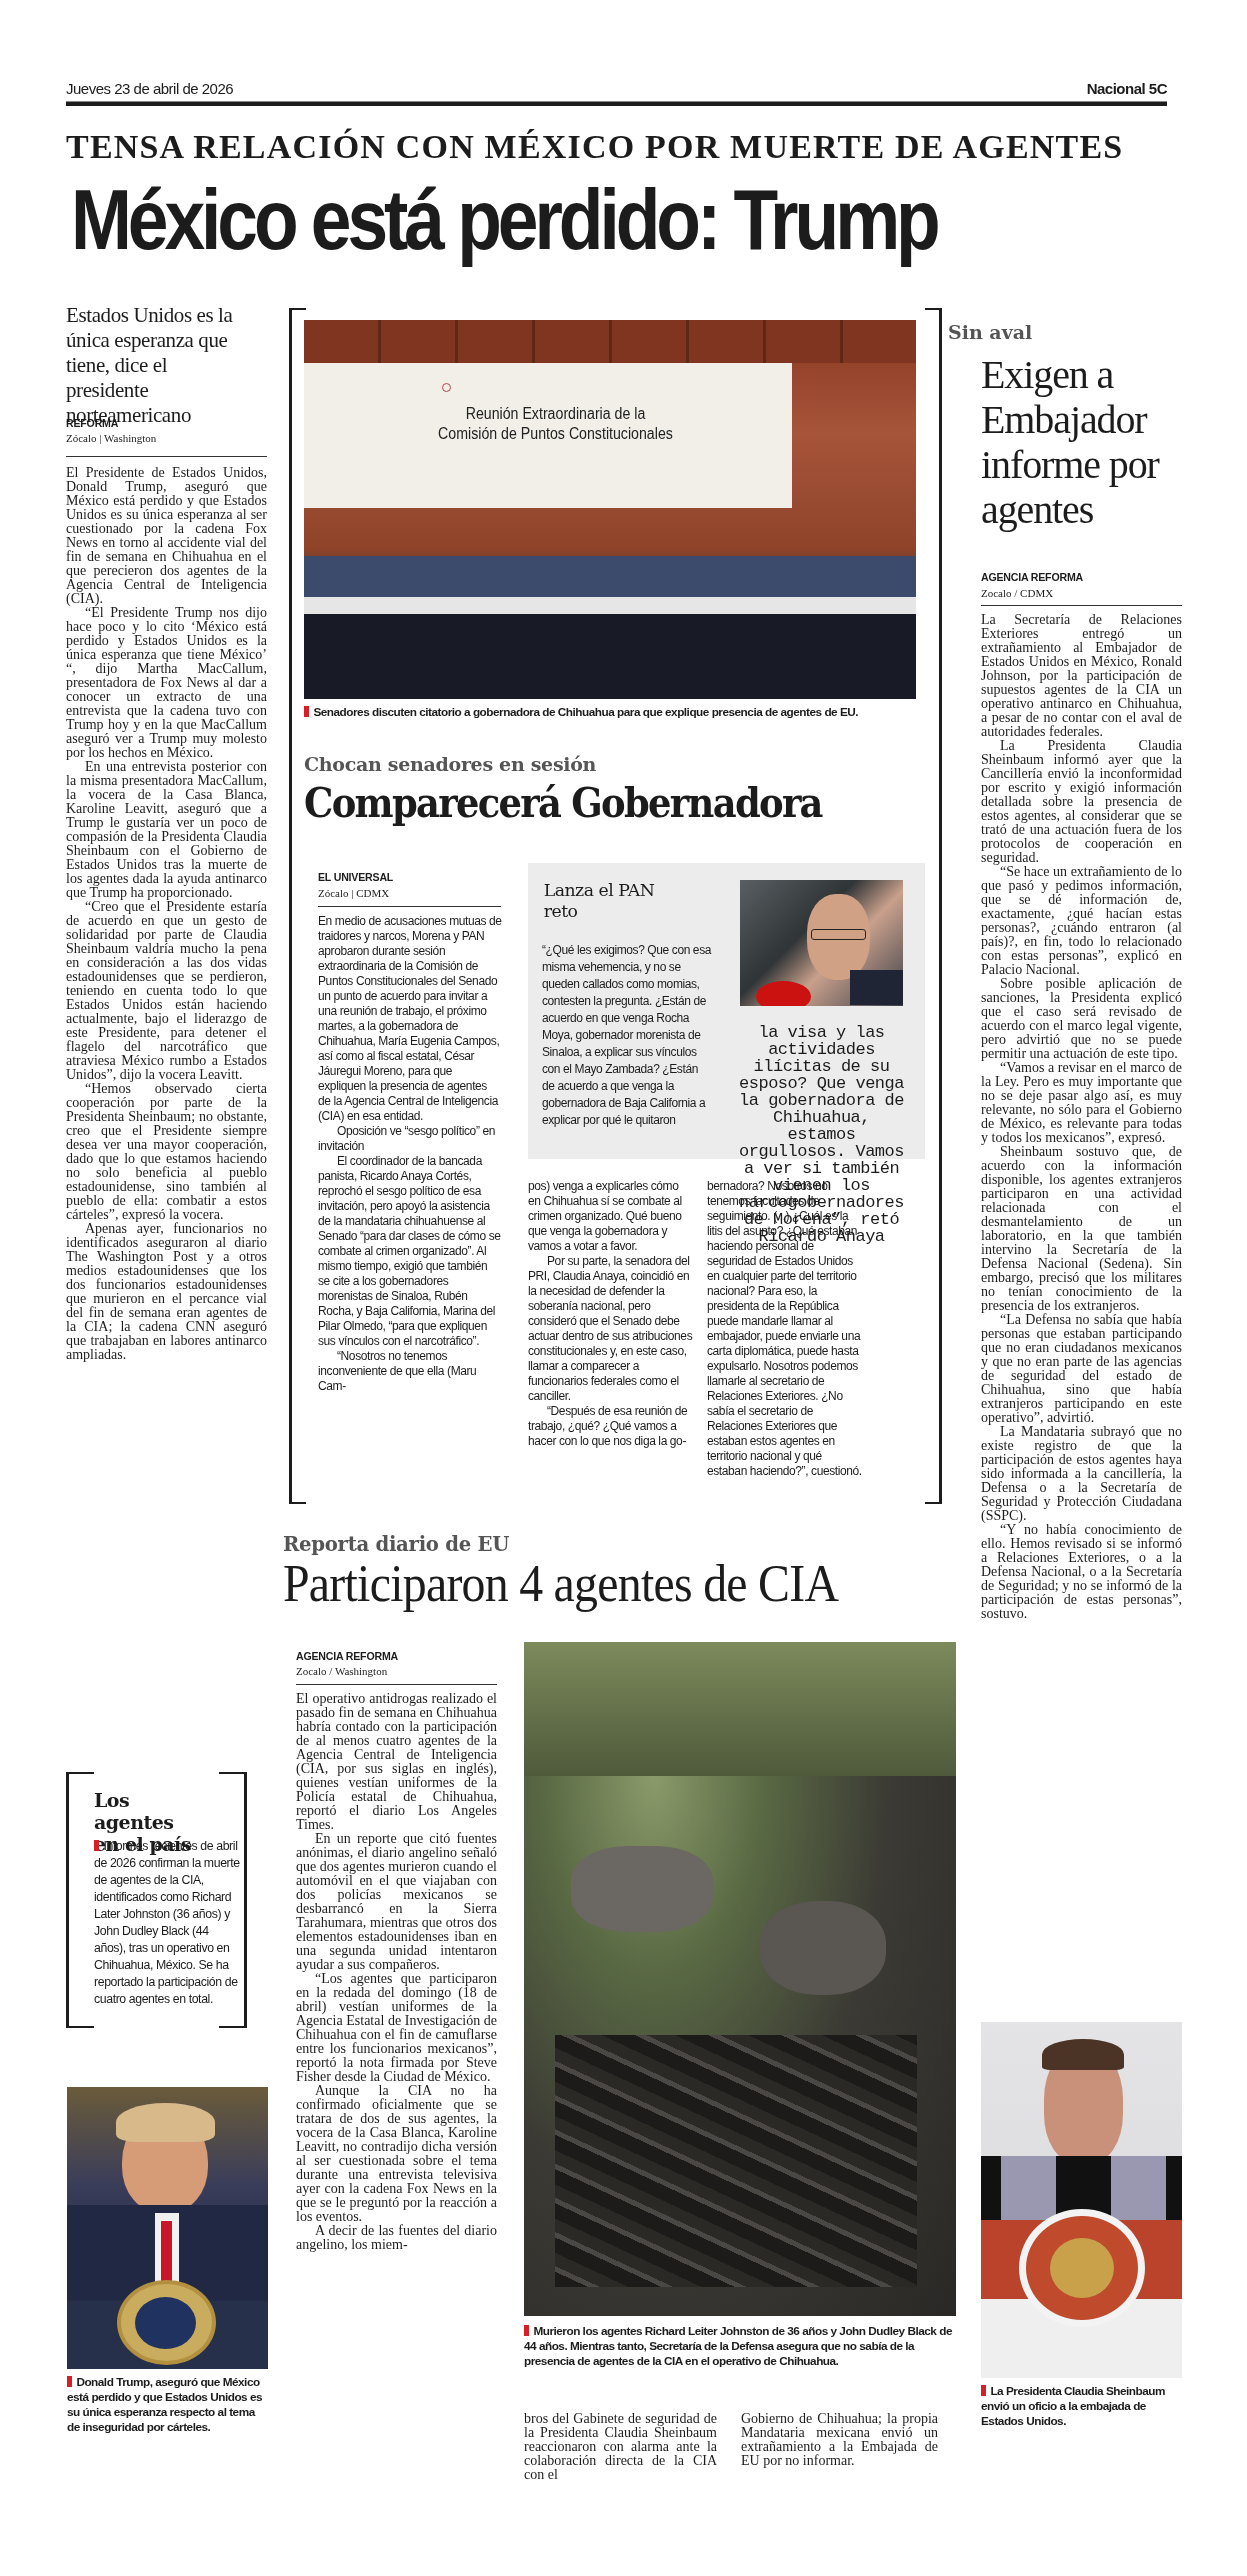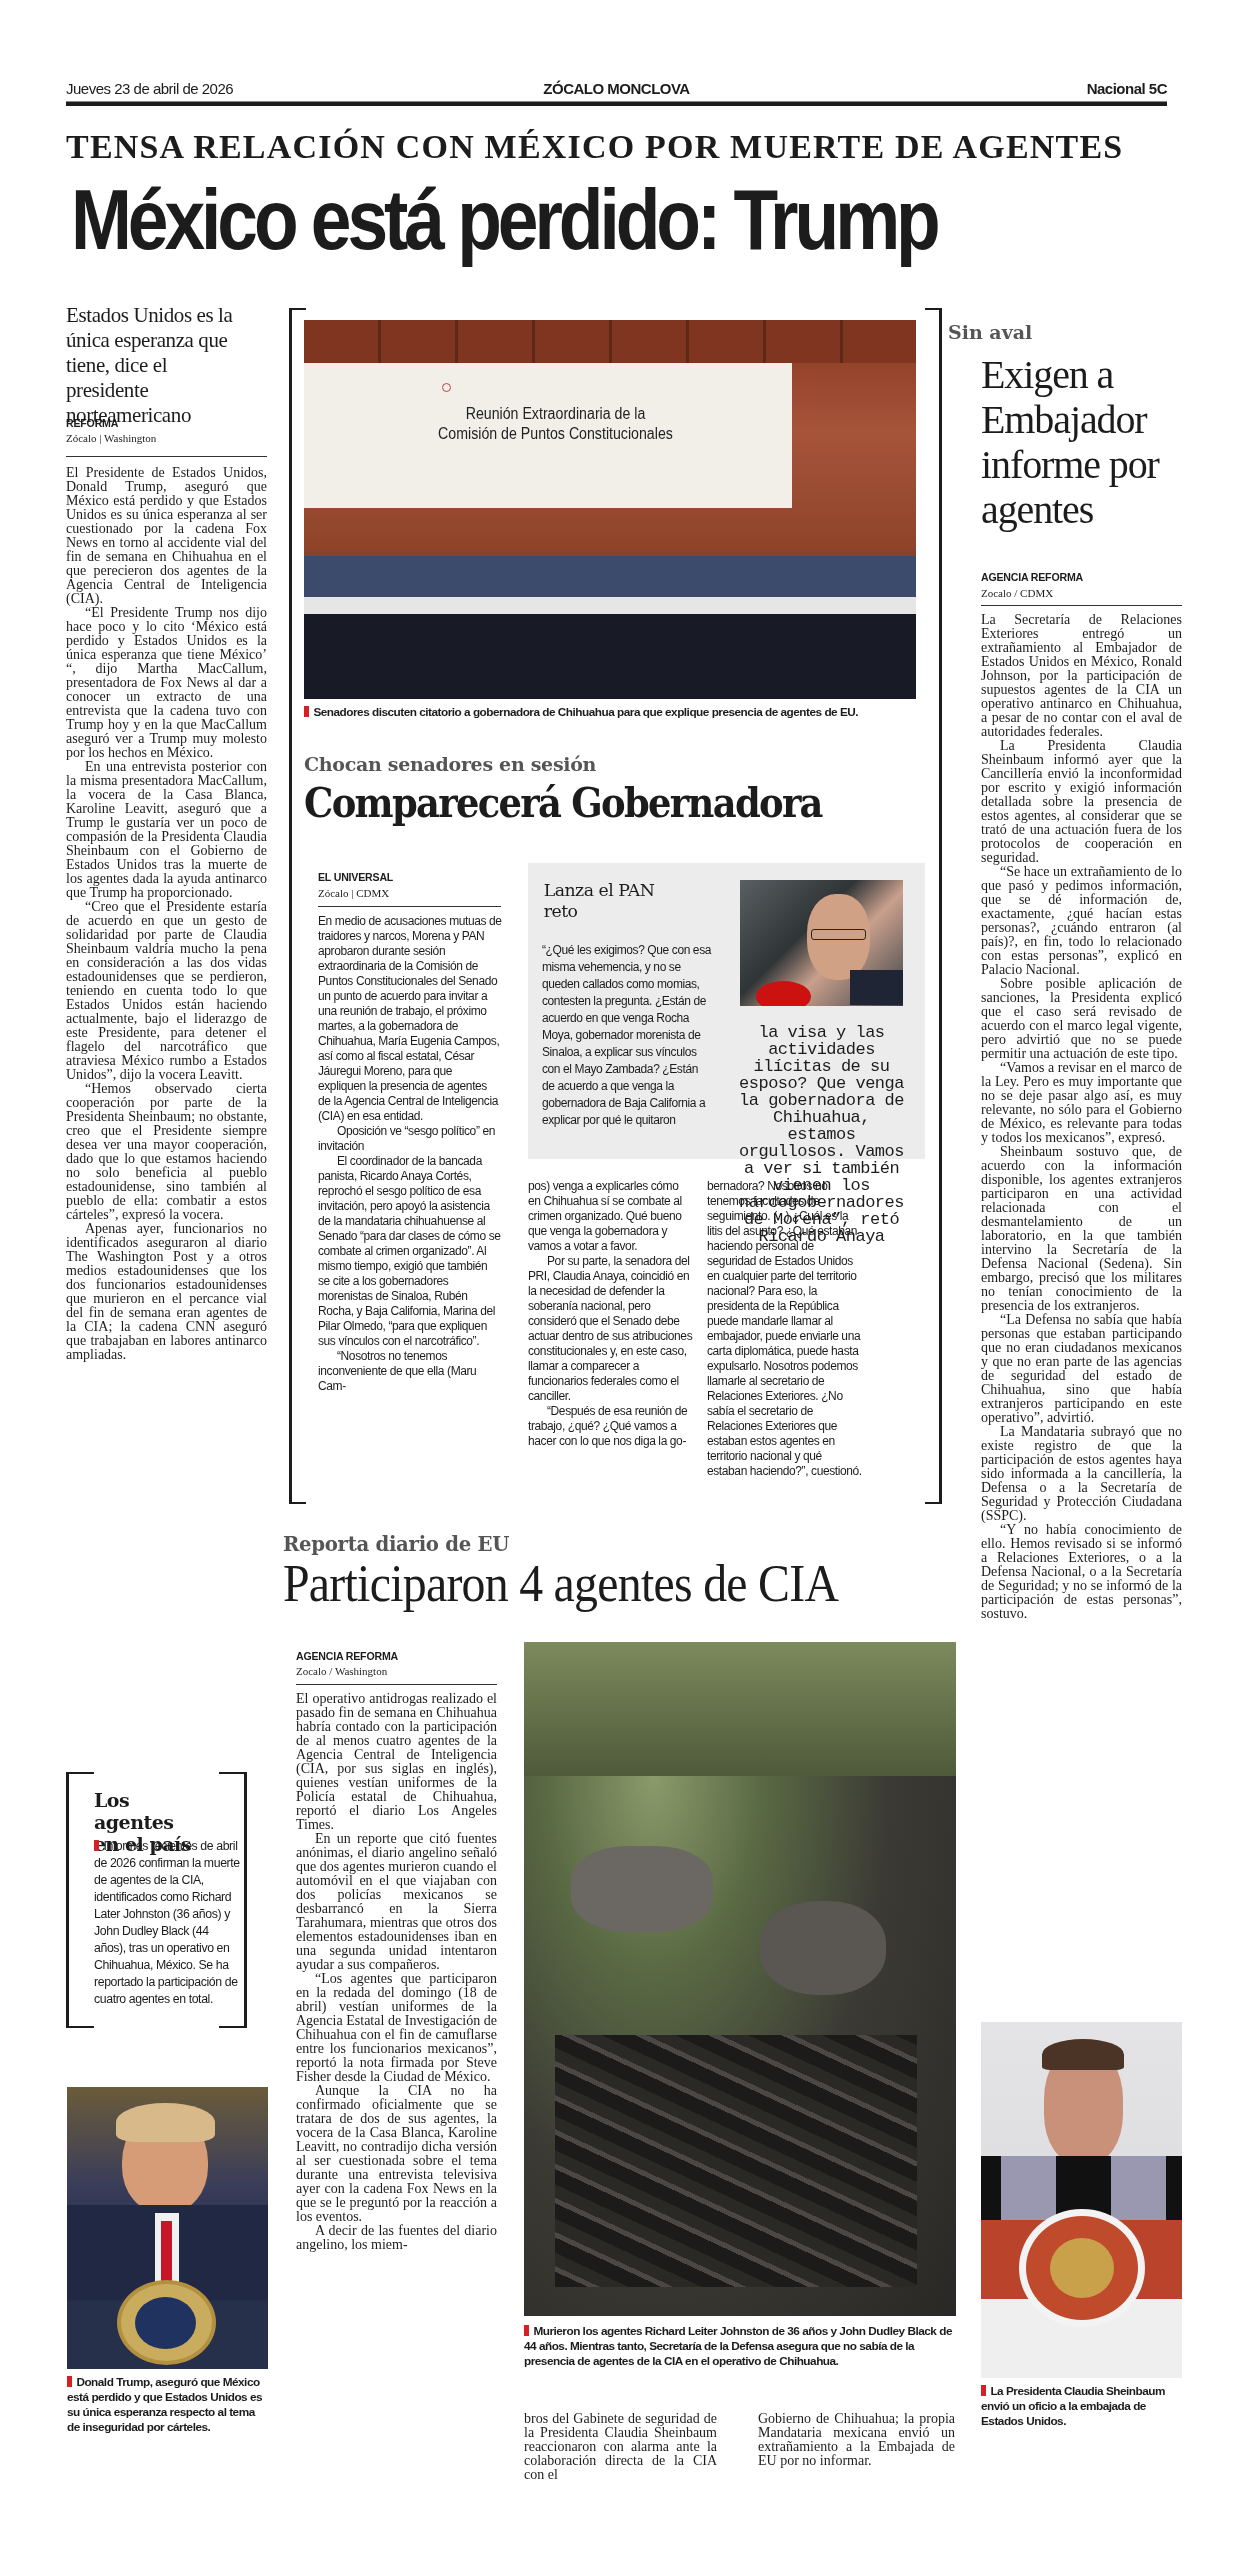--- a/index.html
+++ b/index.html
@@ -38,21 +38,20 @@
   .bracket { border-color: #1c1c1c; border-style: solid; border-width: 0; }
 
   .subkicker { font-family: "DejaVu Serif", serif; font-weight: bold; color: #555; }
   .grey-box { background: #ececec; }
 </style>
 </head>
 <body>
 
 <div class="abs folio">
   <span class="date">Jueves 23 de abril de 2026</span>
-  <span class="paper">ZÓCALO MONCLOVA</span>
   <span class="section">Nacional 5C</span>
 </div>
 <div class="abs folio-rule"></div>
 
 <div class="abs kicker-top">TENSA RELACIÓN CON MÉXICO POR MUERTE DE AGENTES</div>
 <div class="abs main-head">México está perdido: Trump</div>
 
 <div class="abs deck" style="left:66px; top:303px; width:181px;">Estados Unidos es la única esperanza que tiene, dice el presidente norteamericano</div>
 <div class="abs agency" style="left:66px; top:417px;">REFORMA</div>
 <div class="abs place" style="left:66px; top:432px;">Zócalo | Washington</div>
@@ -161,21 +160,21 @@
 
 <div class="abs photo" style="left:524px; top:1642px; width:432px; height:674px; background:radial-gradient(ellipse at 30% 20%,#8b9a6a 0%,#5a6a44 25%,#3b3a34 55%,#2a2826 100%);">
   <div class="abs" style="left:0; top:0; width:432px; height:134px; background:linear-gradient(180deg,#7d8a5c,#4e5a3a);"></div>
   <div class="abs" style="left:47px; top:204px; width:142px; height:86px; border-radius:40%; background:#6b6762;"></div>
   <div class="abs" style="left:236px; top:259px; width:126px; height:94px; border-radius:45%; background:#5a5652;"></div>
   <div class="abs" style="left:31px; top:393px; width:362px; height:252px; background:repeating-linear-gradient(25deg,#1d1b19 0 14px,#4a4744 14px 19px,#2b2926 19px 31px);"></div>
 </div>
 <div class="abs caption" style="left:524px; top:2324px; width:432px;"><span class="sq"></span><span>Murieron los agentes Richard Leiter Johnston de 36 años y John Dudley Black de 44 años. Mientras tanto, Secretaría de la Defensa asegura que no sabía de la presencia de agentes de la CIA en el operativo de Chihuahua.</span></div>
 
 <div class="abs body-serif" style="left:524px; top:2412px; width:193px;">bros del Gabinete de seguridad de la Presidenta Claudia Sheinbaum reaccionaron con alarma ante la colaboración directa de la CIA con el</div>
-<div class="abs body-serif" style="left:758px; top:2412px; width:197px;">Gobierno de Chihuahua; la propia Mandataria mexicana envió un extrañamiento a la Embajada de EU por no informar.</div>
+<div class="abs body-serif" style="left:741px; top:2412px; width:197px;">Gobierno de Chihuahua; la propia Mandataria mexicana envió un extrañamiento a la Embajada de EU por no informar.</div>
 
 <div class="abs subkicker" style="left:948px; top:321px; font-size:19px;">Sin aval</div>
 <div class="abs" style="left:981px; top:352px; width:212px; font-family:'Liberation Serif',serif; font-size:40px; line-height:45px; letter-spacing:-1.1px;">Exigen a Embajador informe por agentes</div>
 <div class="abs agency" style="left:981px; top:571px;">AGENCIA REFORMA</div>
 <div class="abs place" style="left:981px; top:587px;">Zocalo / CDMX</div>
 <div class="abs rule" style="left:981px; top:605px; width:201px;"></div>
 <div class="abs body-serif" style="left:981px; top:613px; width:201px;">
   <p>La Secretaría de Relaciones Exteriores entregó un extrañamiento al Embajador de Estados Unidos en México, Ronald Johnson, por la participación de supuestos agentes de la CIA un operativo antinarco en Chihuahua, a pesar de no contar con el aval de autoridades federales.</p>
   <p>La Presidenta Claudia Sheinbaum informó ayer que la Cancillería envió la inconformidad por escrito y exigió información detallada sobre la presencia de estos agentes, al considerar que se trató de una actuación fuera de los protocolos de cooperación en seguridad.</p>
   <p>“Se hace un extrañamiento de lo que pasó y pedimos información, que se dé información de, exactamente, ¿qué hacían estas personas?, ¿cuándo entraron (al país)?, en fin, todo lo relacionado con estas personas”, explicó en Palacio Nacional.</p>

